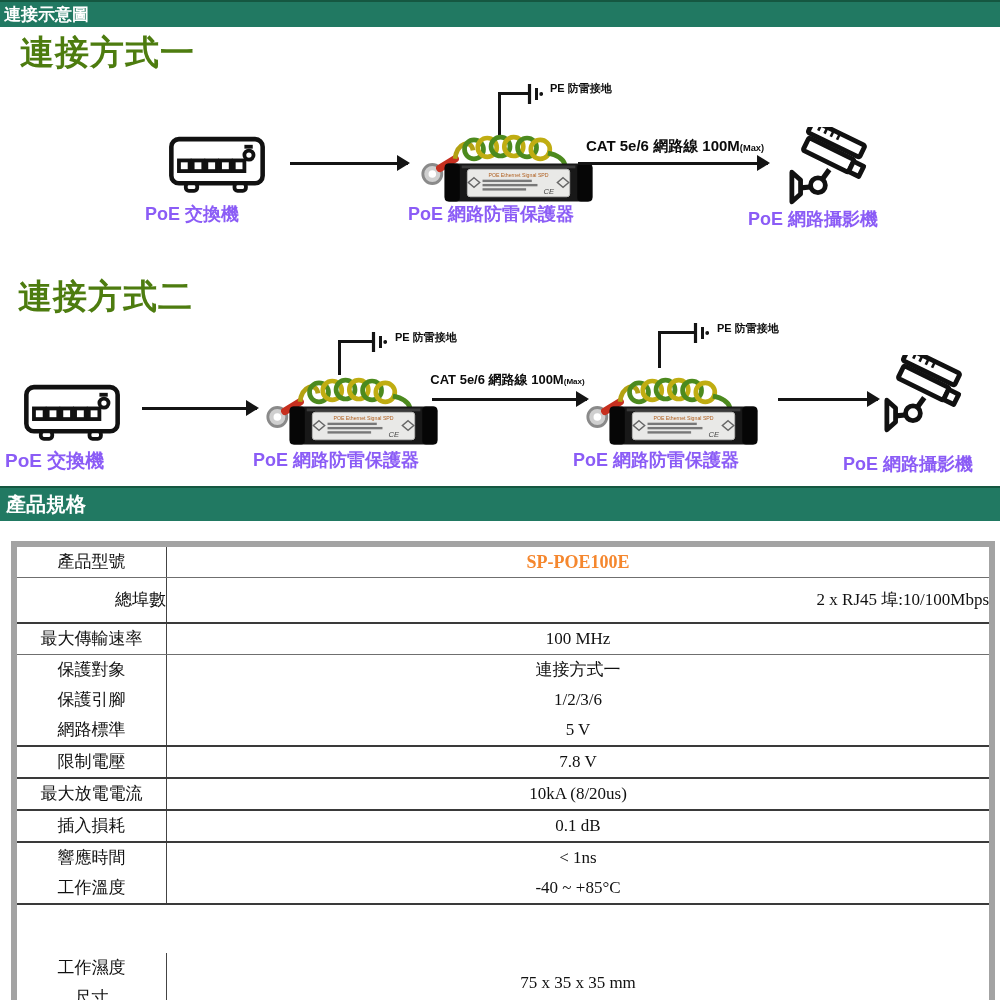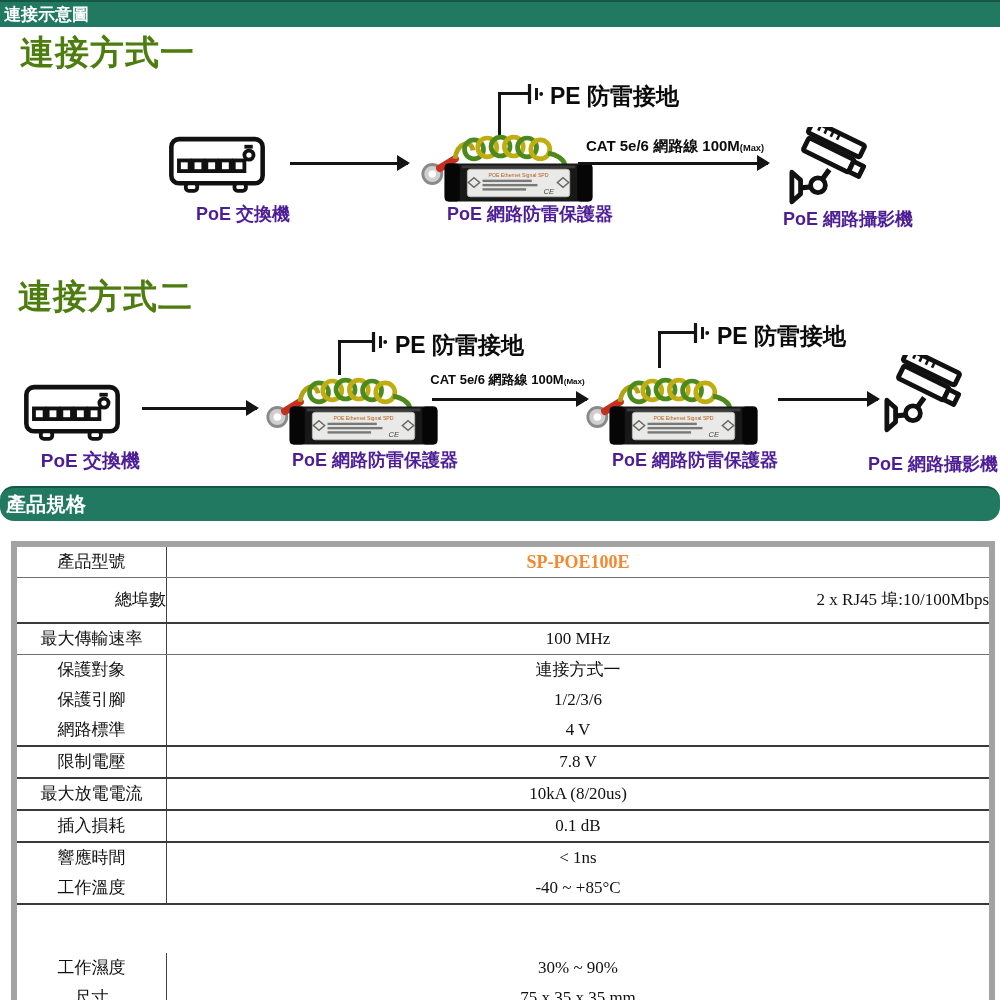--- a/index.html
+++ b/index.html
@@ -4,35 +4,35 @@
 <style>
   html,body{margin:0;padding:0;background:#fff;}
   #page{position:relative;width:1000px;height:1000px;background:#fff;overflow:hidden;
         font-family:"Liberation Sans","DejaVu Sans",sans-serif;color:#111;}
 
   
   .sec-bar{position:absolute;left:0;width:1000px;background:#217962;color:#fff;
            font-weight:700;box-sizing:border-box;border-top:2px solid #155741;}
   .sec-bar1{top:0;height:27px;font-size:17px;line-height:25px;padding-left:4px;}
   .sec-bar2{top:486;height:35px;font-size:20px;line-height:33px;padding-left:6px;}
-  .sec-bar1{top:0px;} .sec-bar2{top:486px;border-radius:14px;}
+  .sec-bar1{top:0px;} .sec-bar2{top:486px;}
 
   .method-title{position:absolute;font-size:34px;font-weight:800;color:#4d7c0f;letter-spacing:1px;}
 
-  .diagram-label{position:absolute;font-weight:700;font-size:18px;color:#4c1d95;text-align:right;}
+  .diagram-label{position:absolute;font-weight:700;font-size:18px;color:#8b5cf6;text-align:left;}
   .cable-label{position:absolute;font-weight:700;color:#0b0b0b;text-align:center;white-space:nowrap;}
   .cable-label .suffix{font-size:0.62em;}
 
   .arrow{position:absolute;height:3px;background:#141414;}
   .arrow::after{content:'';position:absolute;right:-2px;top:-7px;width:0;height:0;
                 border-left:13px solid #141414;border-top:8px solid transparent;border-bottom:8px solid transparent;}
 
   .gconn{position:absolute;border-left:3px solid #141414;border-top:3px solid #141414;}
   .gsym{position:absolute;}
-  .gtext{position:absolute;font-weight:700;font-size:23px;color:#0b0b0b;white-space:nowrap;}
+  .gtext{position:absolute;font-weight:700;font-size:11px;color:#0b0b0b;white-space:nowrap;}
 
   .icon-abs{position:absolute;}
 
   
   #spec-table{position:absolute;left:11px;top:541px;width:984px;box-sizing:border-box;
               border:6px solid #a3a3a3;background:#fff;font-family:Liberation Serif, serif;}
   .spec-group{display:flex;border-bottom:2px solid #3a3a3a;}
   .spec-group:nth-child(1),.spec-group:nth-child(3){border-bottom:1px solid #6f6f6f;}
   .spec-group:last-child{border-bottom:none;margin-top:48px;}
   .spec-labels{width:150px;box-sizing:border-box;border-right:1.5px solid #444;
@@ -218,21 +218,21 @@
       </div>
       <div class="spec-group">
         <div class="spec-labels">
           <div class="spec-line spec-label">保護對象</div>
           <div class="spec-line spec-label">保護引腳</div>
           <div class="spec-line spec-label">網路標準</div>
         </div>
         <div class="spec-values">
           <div class="spec-line spec-value">連接方式一</div>
           <div class="spec-line spec-value">1/2/3/6</div>
-          <div class="spec-line spec-value">4 V</div>
+          <div class="spec-line spec-value">5 V</div>
         </div>
       </div>
       <div class="spec-group">
         <div class="spec-labels">
           <div class="spec-line spec-label">限制電壓</div>
         </div>
         <div class="spec-values">
           <div class="spec-line spec-value">7.8 V</div>
         </div>
       </div>
@@ -261,19 +261,18 @@
           <div class="spec-line spec-value">&lt; 1ns</div>
           <div class="spec-line spec-value">-40 ~ +85°C</div>
         </div>
       </div>
       <div class="spec-group">
         <div class="spec-labels">
           <div class="spec-line spec-label">工作濕度</div>
           <div class="spec-line spec-label">尺寸</div>
         </div>
         <div class="spec-values">
-          <div class="spec-line spec-value">30% ~ 90%</div>
           <div class="spec-line spec-value">75 x 35 x 35 mm</div>
         </div>
       </div>
     </div>
 
 </div>
 
 </body></html>

